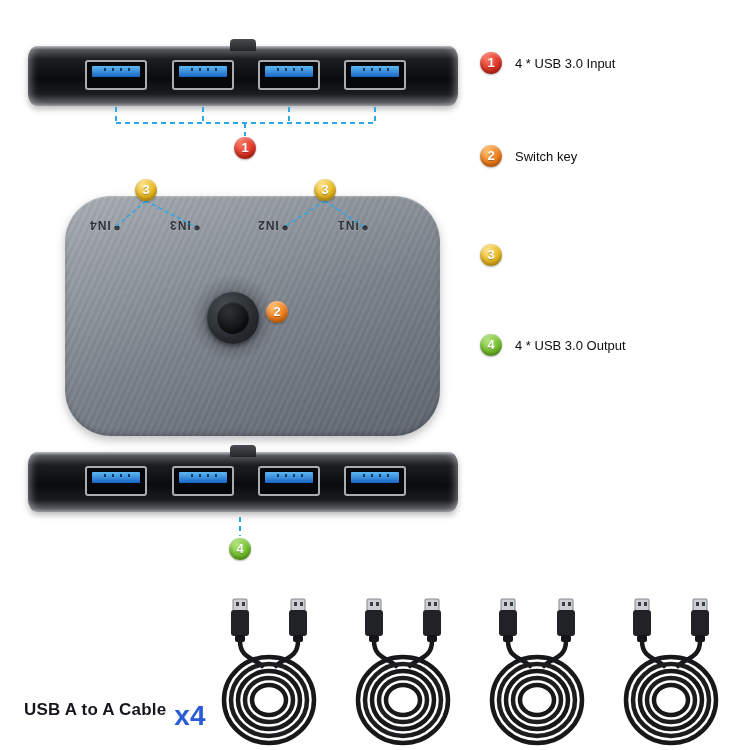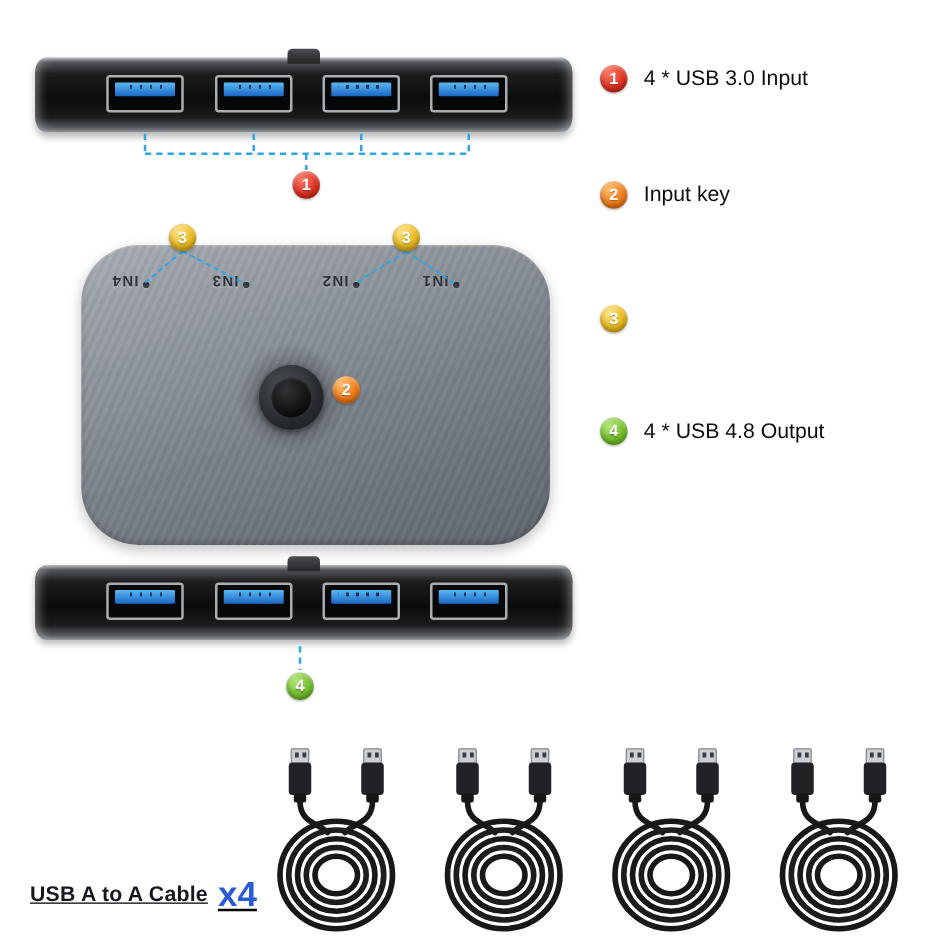--- a/index.html
+++ b/index.html
@@ -78,27 +78,27 @@
   .c4 { background:radial-gradient(circle at 35% 30%, #b4e57e, #74c02c 55%, #539c12); }
 
   
   .overlay { position:absolute; left:0; top:0; z-index:4; pointer-events:none; }
   .dash { stroke:#2ea7e6; stroke-width:2; stroke-dasharray:5 4; fill:none; }
   .dash-thin { stroke:#2ea7e6; stroke-width:1.6; stroke-dasharray:4 3; fill:none; }
 
   
   .legend-row { position:absolute; left:480px; display:flex; align-items:center; gap:13px; }
   .legend-row .badge { position:static; flex:none; }
-  .legend-label { font-size:17px; color:#0d0d12; white-space:nowrap; }
+  .legend-label { font-size:13px; color:#0d0d12; white-space:nowrap; }
 
   
   .cable { position:absolute; top:596px; z-index:2; }
 
   
-  .caption { position:absolute; left:24px; top:700px; display:flex; align-items:center; gap:8px; z-index:3;text-decoration:underline; }
+  .caption { position:absolute; left:24px; top:700px; display:flex; gap:8px; z-index:3; }
   .caption-label { font-weight:bold; font-size:17px; color:#16161e; letter-spacing:.2px; }
   .caption-count { font-weight:bold; font-size:28px; color:#2a5cd8; }
 </style>
 </head>
 <body>
 
 <div class="canvas">
 
   <div class="bar" style="top:46px">
     <div class="bar-tab"></div>
@@ -166,28 +166,28 @@
         <div class="tongue"></div>
       </div>
   </div>
 
   <div class="legend-row" style="top:52px">
     <div class="badge c1">1</div>
     <span class="legend-label">4 * USB 3.0 Input</span>
   </div>
   <div class="legend-row" style="top:145px">
     <div class="badge c2">2</div>
-    <span class="legend-label">Input key</span>
+    <span class="legend-label">Switch key</span>
   </div>
   <div class="legend-row" style="top:244px">
     <div class="badge c3">3</div>
   </div>
   <div class="legend-row" style="top:334px">
     <div class="badge c4">4</div>
-    <span class="legend-label">4 * USB 4.8 Output</span>
+    <span class="legend-label">4 * USB 3.0 Output</span>
   </div>
 
   <svg width="0" height="0" style="position:absolute">
     <defs>
       <g id="cable-art">
         <rect x="31" y="3" width="14" height="12" rx="1" fill="#ccd0d4" stroke="#82878c" stroke-width="1"></rect>
         <rect x="34" y="6" width="3" height="4" fill="#3a3e42"></rect>
         <rect x="40" y="6" width="3" height="4" fill="#3a3e42"></rect>
         <rect x="29" y="14" width="18" height="26" rx="3" fill="#202225"></rect>
         <rect x="33" y="39" width="10" height="7" rx="2" fill="#141517"></rect>

